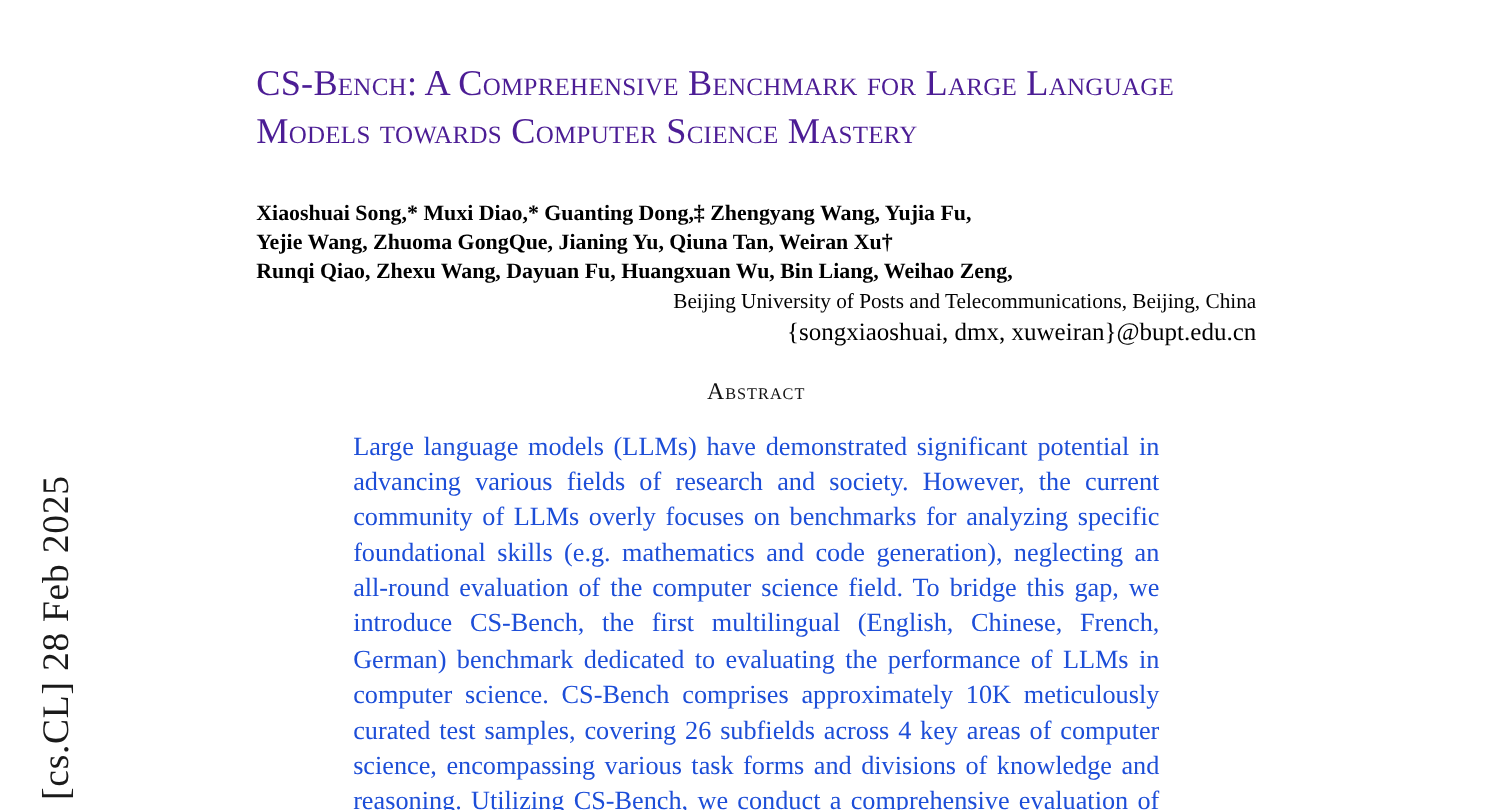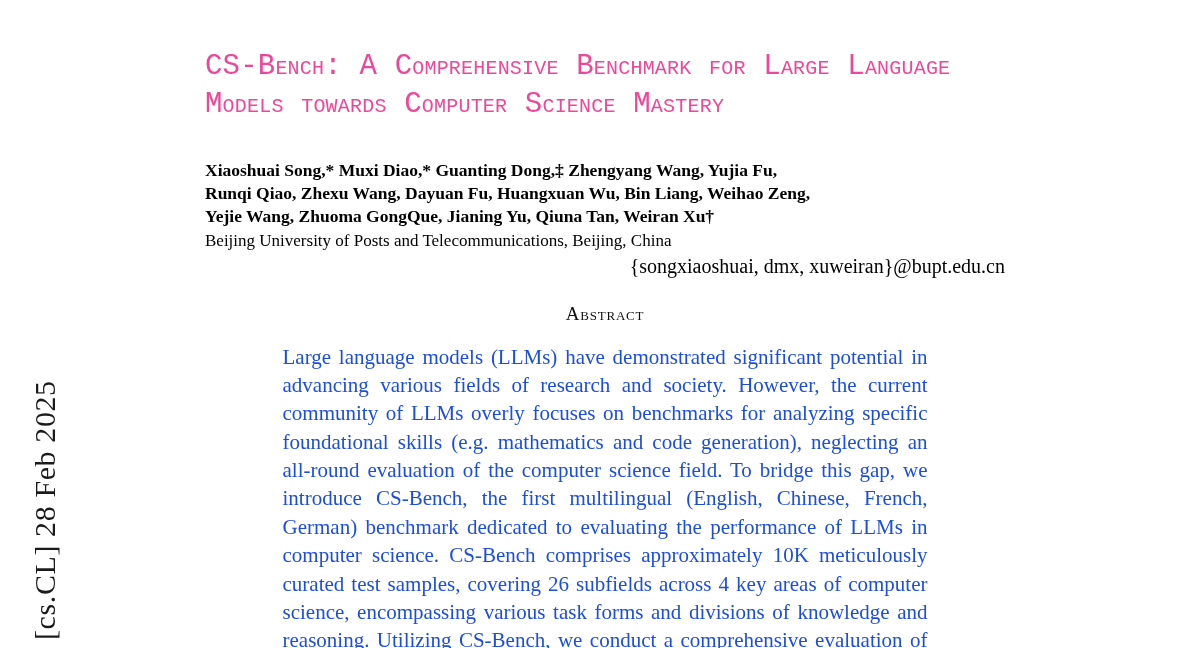--- a/index.html
+++ b/index.html
@@ -45,46 +45,47 @@
     position: absolute;
     left: 205px;
     top: 0;
     width: 800px;
     height: 648px;
   }
 
   .title {
     margin: 0;
     padding-top: 48px;
-    font-family: Liberation Mono, monospace;
+    font-family: Liberation Serif, serif;
     font-size: 29px;
     line-height: 1.32;
     font-weight: 400;
     letter-spacing: 0.2px;
     font-variant: small-caps;
     text-align: left;
-    color: #ec4899;
+    color: #4c1d95;
   }
 
   .authors {
     margin-top: 34px;
     font-family: Liberation Serif, serif;
     font-size: 17.5px;
     line-height: 1.32;
     color: #000;
   }
   .authors .line {
     font-weight: bold;
     white-space: nowrap;
   }
   .affil {
     margin-top: 2px;
     font-size: 17px;
     font-weight: normal;
     line-height: 1.35;
+    text-align: right;
   }
   .email {
     font-size: 20px;
     font-weight: normal;
     line-height: 1.35;
     text-align: right;
   }
 
   .abstract-heading {
     margin-top: 23px;
@@ -112,22 +113,22 @@
 <div class="arxiv-stamp">
   <span>[cs.CL]  28 Feb 2025</span>
 </div>
 
 <div class="page">
 
   <h1 class="title">CS-Bench:  A Comprehensive Benchmark for Large Language Models towards Computer Science Mastery</h1>
 
   <div class="authors">
     <div class="line">Xiaoshuai Song,* Muxi Diao,* Guanting Dong,‡ Zhengyang Wang, Yujia Fu,</div>
+    <div class="line">Yejie Wang, Zhuoma GongQue, Jianing Yu, Qiuna Tan, Weiran Xu†</div>
     <div class="line">Runqi Qiao, Zhexu Wang, Dayuan Fu, Huangxuan Wu, Bin Liang, Weihao Zeng,</div>
-    <div class="line">Yejie Wang, Zhuoma GongQue, Jianing Yu, Qiuna Tan, Weiran Xu†</div>
     <div class="affil">Beijing University of Posts and Telecommunications, Beijing, China</div>
     <div class="email">{songxiaoshuai, dmx, xuweiran}@bupt.edu.cn</div>
   </div>
 
   <div class="abstract-heading">Abstract</div>
 
   <div class="abstract-body">Large language models (LLMs) have demonstrated significant potential in advancing various fields of research and society.  However, the current community of LLMs overly focuses on benchmarks for analyzing specific foundational skills (e.g. mathematics and code generation), neglecting an all-round evaluation of the computer science field.  To bridge this gap, we introduce CS-Bench, the first multilingual (English, Chinese, French, German) benchmark dedicated to evaluating the performance of LLMs in computer science. CS-Bench comprises approximately 10K meticulously curated test samples, covering 26 subfields across 4 key areas of computer science, encompassing various task forms and divisions of knowledge and reasoning.  Utilizing CS-Bench, we conduct a comprehensive evaluation of over 30 mainstream LLMs, revealing the relationship between CS performance and</div>
 
 </div>
 

